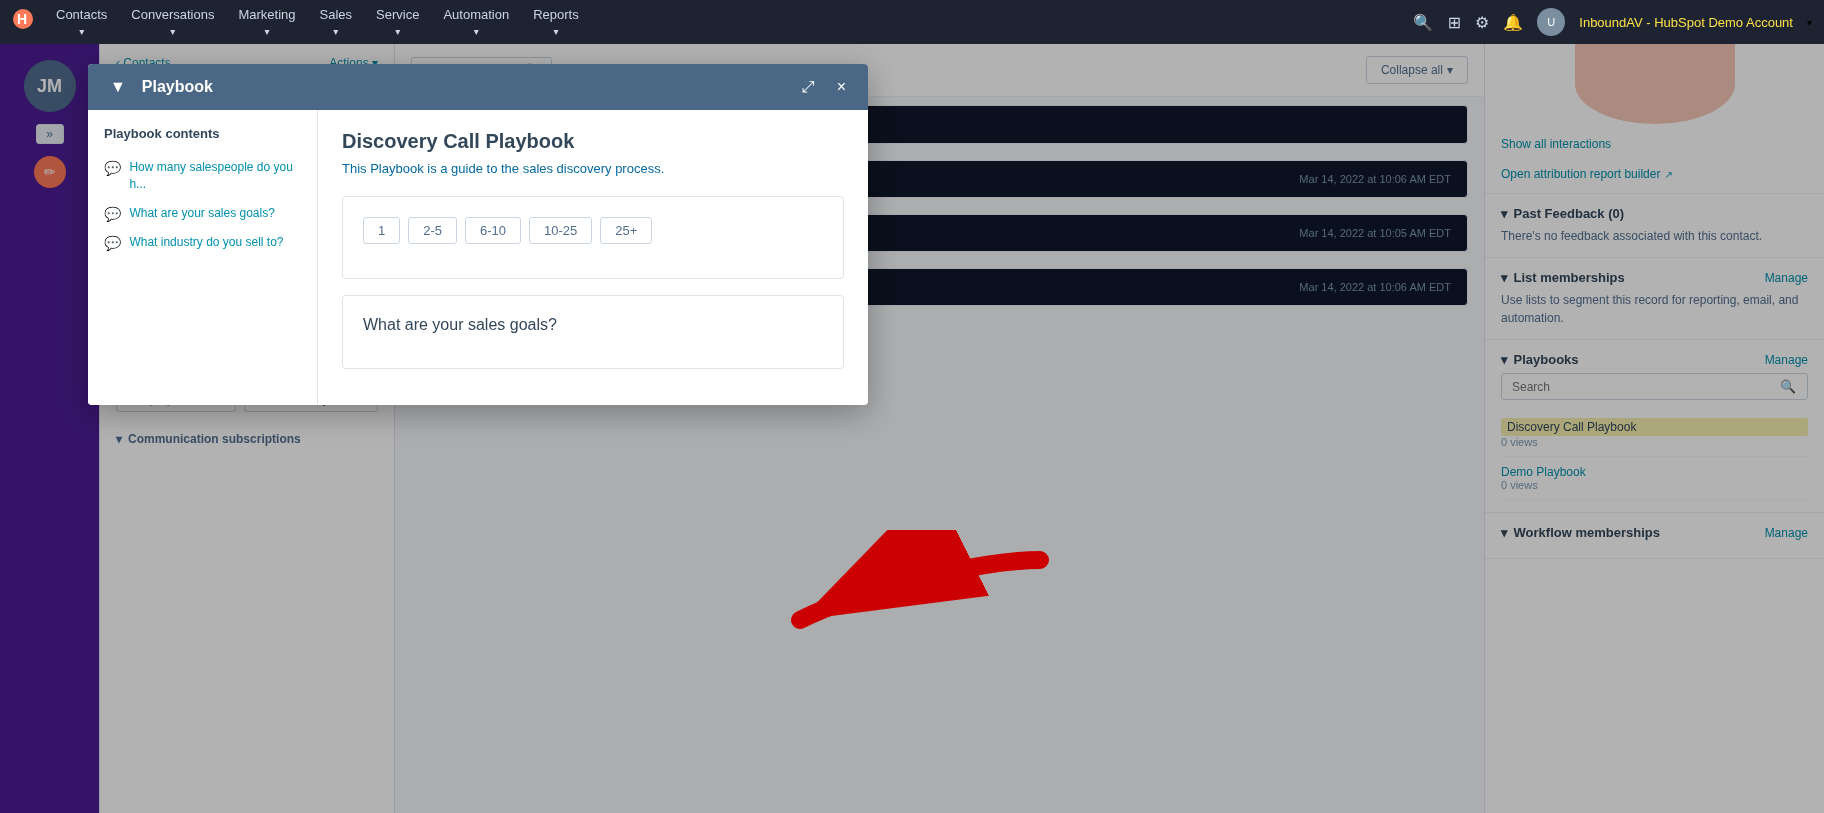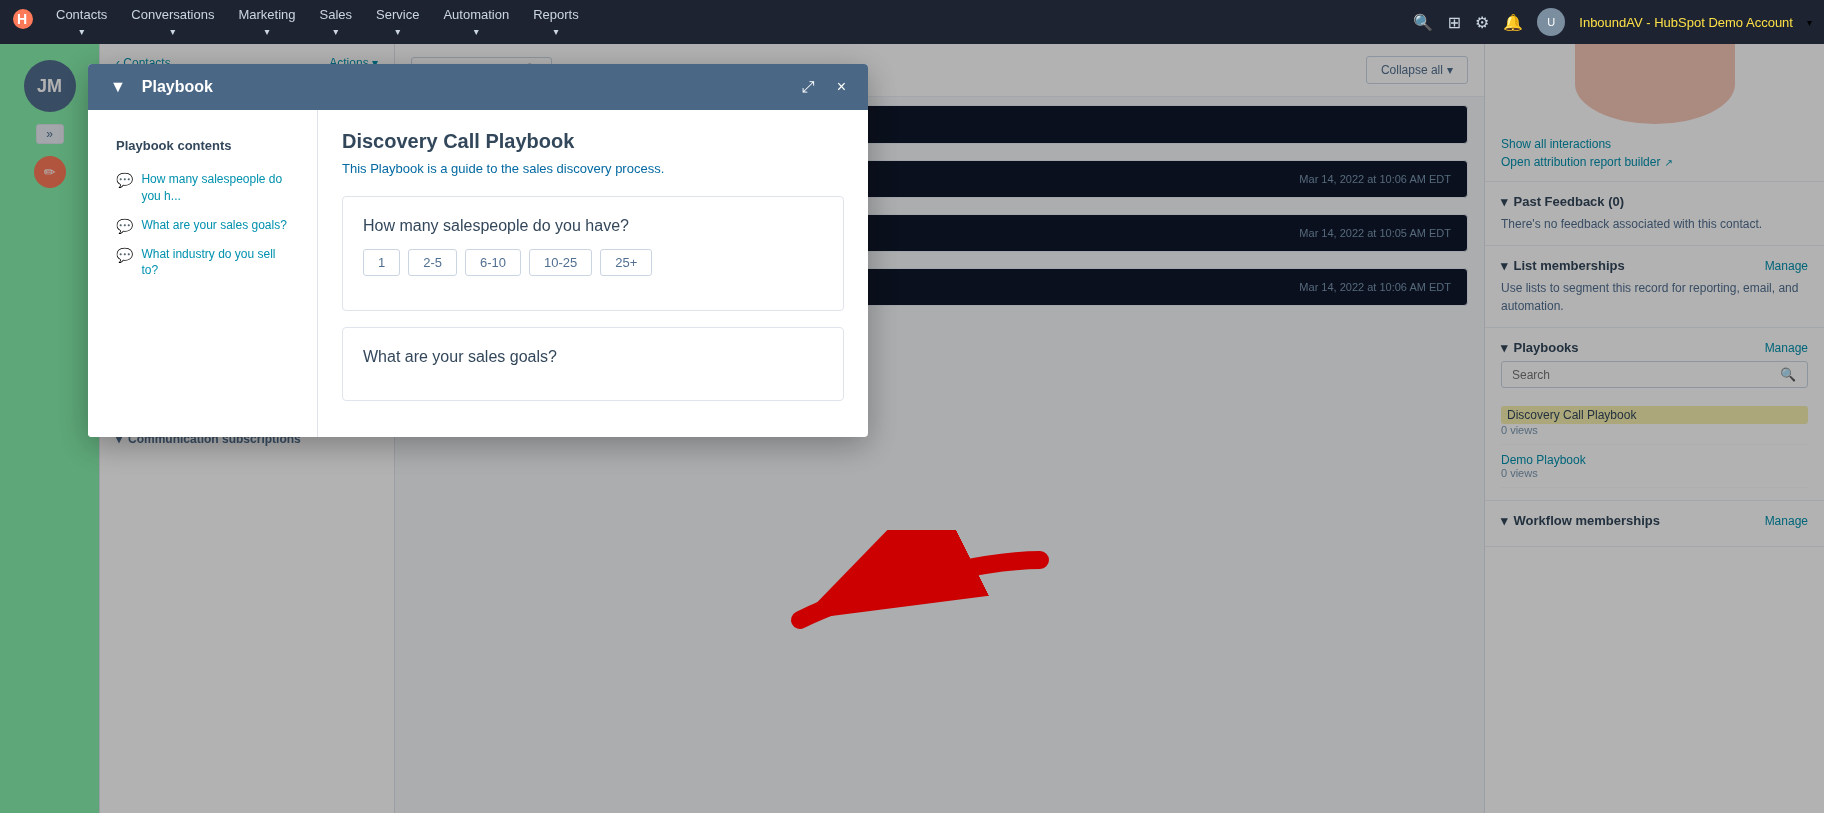--- a/index.html
+++ b/index.html
@@ -55,21 +55,21 @@
     .main-wrapper {
       margin-top: 44px;
       display: flex;
       height: calc(100vh - 44px);
       overflow: hidden;
     }
 
     
     .left-sidebar {
       width: 100px;
-      background: #86efac;
+      background: #4c1d95;
       border-right: 1px solid #dfe3eb;
       display: flex;
       flex-direction: column;
       align-items: center;
       padding-top: 16px;
       gap: 12px;
       flex-shrink: 0;
     }
     .avatar-circle {
       width: 52px; height: 52px;
@@ -346,21 +346,21 @@
       padding: 2px 6px;
     }
     .modal-body {
       display: flex;
       flex: 1;
       overflow: hidden;
     }
     .modal-sidebar {
       width: 230px;
       border-right: 1px solid #dfe3eb;
-      padding: 28px;
+      padding: 16px;
       overflow-y: auto;
       flex-shrink: 0;
       background: #fff;
     }
     .modal-sidebar-title {
       font-size: 13px;
       font-weight: 600;
       color: #33475b;
       margin-bottom: 12px;
     }
@@ -581,21 +581,21 @@
     <div class="activity-item">
       <div class="activity-date">Mar 14, 2022 at 10:06 AM EDT</div>
     </div>
   </div>
 
   <div class="right-panel">
     <div class="right-top"></div>
 
     <div class="right-section">
       <span class="right-link">Show all interactions</span><br>
-      <div style="display:flex; align-items:center; gap:4px; margin-top:4px;">
+      <div style="display:flex; align-items:center; gap:4px; margin-top:16px;">
         <span class="right-link">Open attribution report builder</span>
         <span style="font-size:10px; color:#0091ae;">↗</span>
       </div>
     </div>
 
     <div class="right-section">
       <div class="right-section-header">
         <div class="right-section-title">
           <span>▾</span>
           <span>Past Feedback (0)</span>
@@ -681,21 +681,20 @@
         <div class="modal-nav-item">
           <span class="modal-nav-icon">💬</span>
           <span class="modal-nav-label">What industry do you sell to?</span>
         </div>
       </div>
       <div class="modal-content">
         <div class="playbook-title">Discovery Call Playbook</div>
         <div class="playbook-desc">This Playbook is a guide to the sales discovery process.</div>
 
         <div class="question-card">
-          <div class="question-text">How many salespeople do you have?</div>
           <div class="option-buttons">
             <button class="option-btn">1</button>
             <button class="option-btn">2-5</button>
             <button class="option-btn">6-10</button>
             <button class="option-btn">10-25</button>
             <button class="option-btn">25+</button>
           </div>
         </div>
 
         <div class="question-card">

